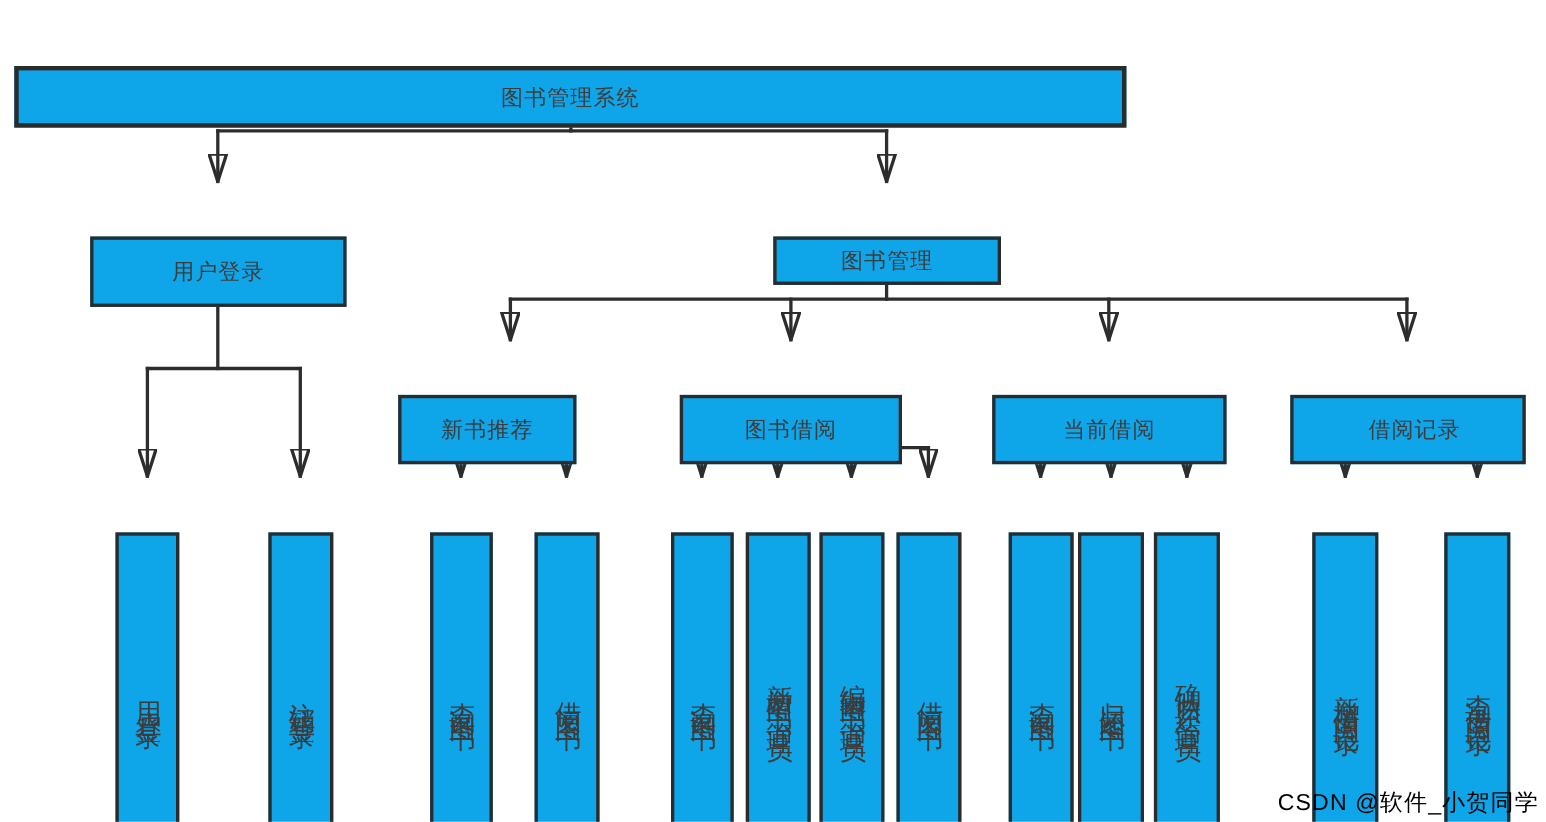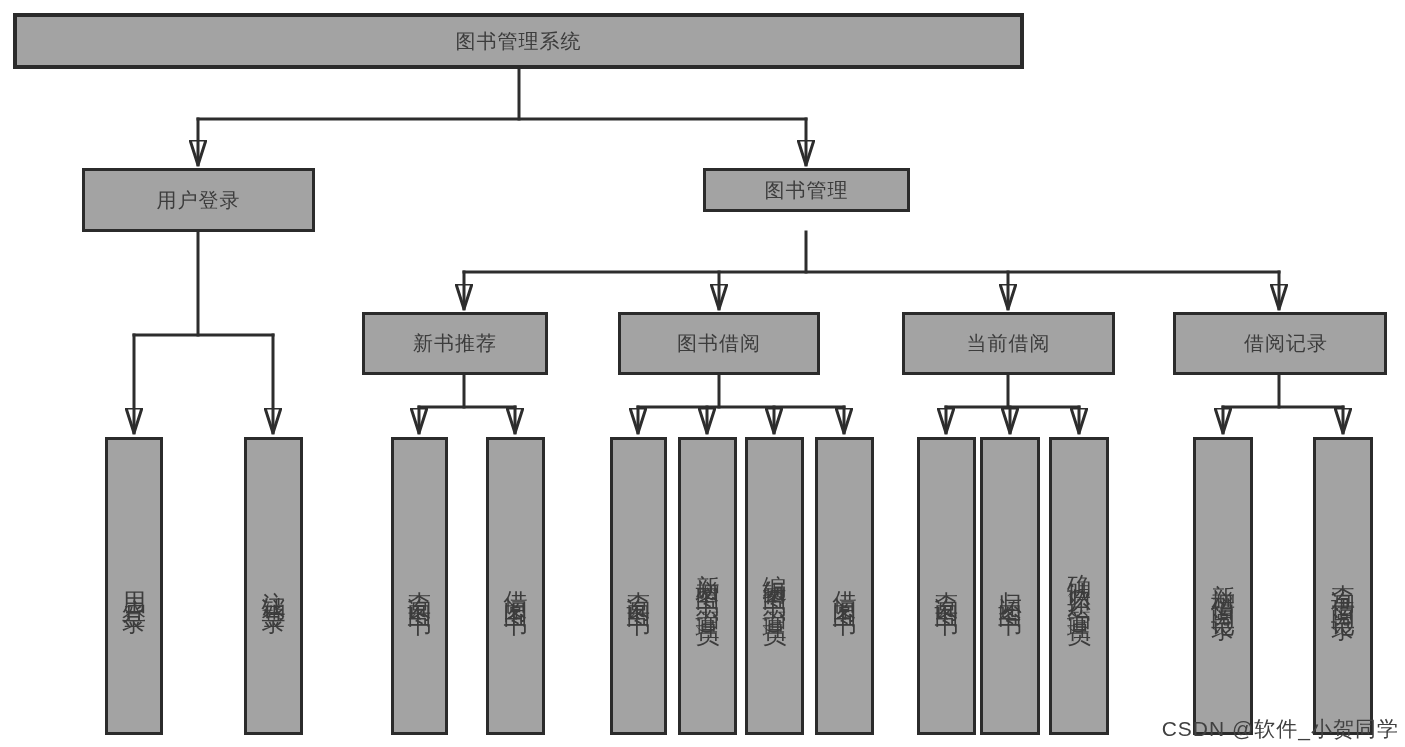--- a/index.html
+++ b/index.html
@@ -6,39 +6,40 @@
   html, body { background: #ffffff; }
   body {
     width: 1405px; height: 747px;
     font-family: "Liberation Sans", sans-serif;
     position: relative; overflow: hidden;
   }
   .stage { position: absolute; left: 0; top: 0; width: 1405px; height: 747px; }
   svg.connectors { position: absolute; left: 0; top: 0; width: 1405px; height: 747px; }
   svg.connectors path { stroke: #2d2d2d; stroke-width: 3; fill: none; stroke-linecap: square; }
   .node {
-    position: absolute; background: #a3a3a3;
+    position: absolute; background: #0ea5e9;
     border: 3px solid #2b2b2b;
     display: flex; align-items: center; justify-content: center;
     color: #3c3c3c;
+    margin-top: 47px;
   }
   .node.root { border-width: 4px; }
   .hlabel { font-size: 20px; letter-spacing: 1px; white-space: nowrap; }
   .vtext {
     writing-mode: vertical-rl;
     text-orientation: mixed;
     font-size: 24px;
     letter-spacing: 7px;
     line-height: 1;
     color: #3c3c3c;
     white-space: nowrap;
   }
   .watermark {
     position: absolute; right: 6px; bottom: 4px;
-    color: #404040; font-size: 21px; letter-spacing: 1px;
+    color: #000000; font-size: 21px; letter-spacing: 1px;
     white-space: nowrap; z-index: 5;
   }
 </style>
 </head>
 <body>
 
 <div class="stage">
 
   <svg class="connectors" viewBox="0 0 1405 747" xmlns="http://www.w3.org/2000/svg">
     <defs>
@@ -106,21 +107,21 @@
     <span class="hlabel">图书管理系统</span>
   </div>
 
   <div class="node" style="left:82px; top:168px; width:233px; height:64px;">
     <span class="hlabel">用户登录</span>
   </div>
   <div class="node" style="left:703px; top:168px; width:207px; height:44px;">
     <span class="hlabel">图书管理</span>
   </div>
 
-  <div class="node" style="left:362px; top:312px; width:186px; height:63px;">
+  <div class="node" style="left:362px; top:312px; width:162px; height:63px;">
     <span class="hlabel">新书推荐</span>
   </div>
   <div class="node" style="left:902px; top:312px; width:213px; height:63px;">
     <span class="hlabel">当前借阅</span>
   </div>
   <div class="node" style="left:618px; top:312px; width:202px; height:63px;">
     <span class="hlabel">图书借阅</span>
   </div>
   <div class="node" style="left:1173px; top:312px; width:214px; height:63px;padding-left:12px;">
     <span class="hlabel">借阅记录</span>

